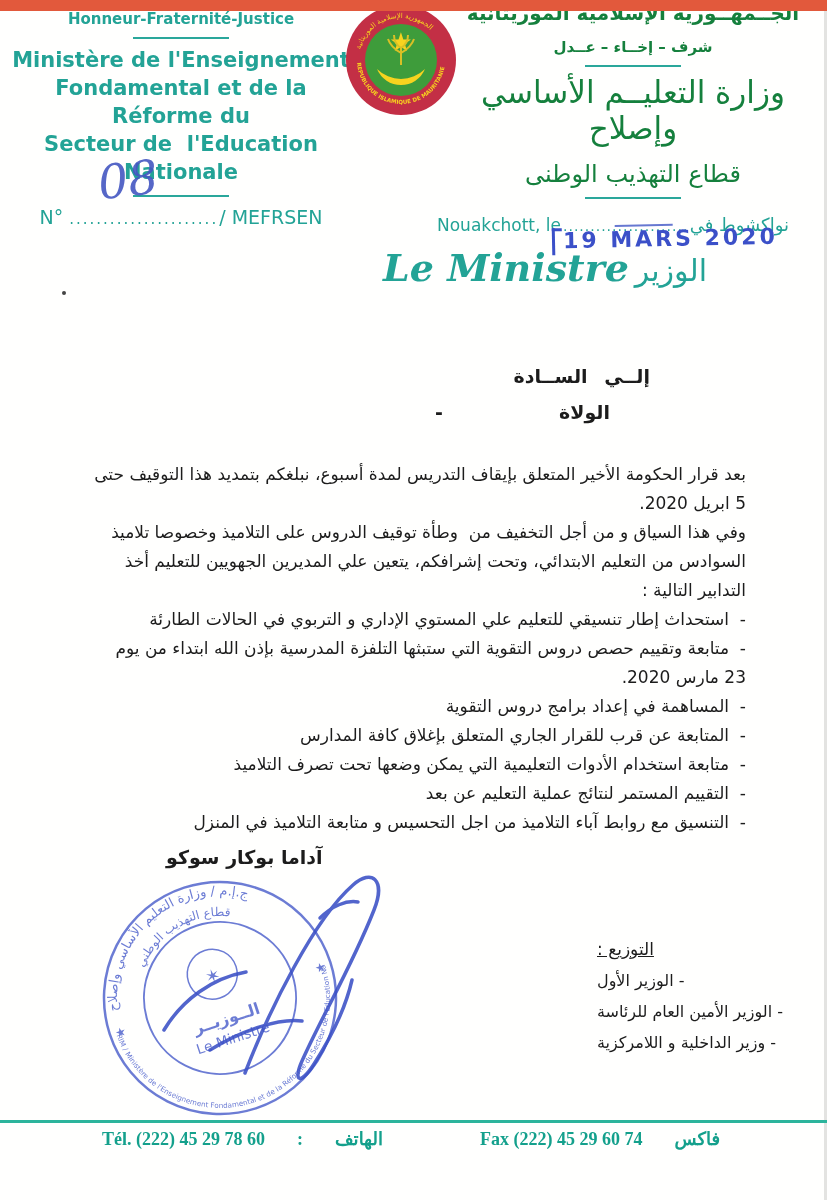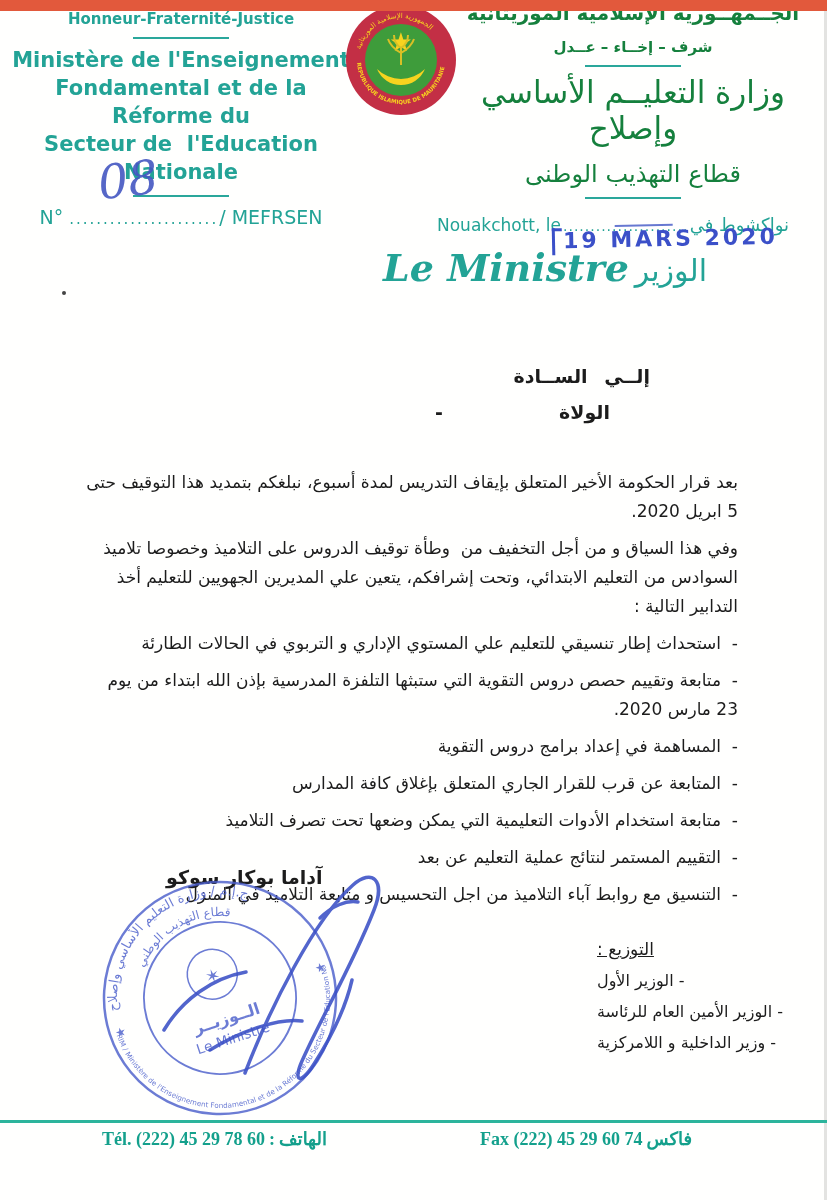--- a/index.html
+++ b/index.html
@@ -36,32 +36,32 @@
   .datestamp .dtxt::after{content:"";position:absolute;left:52px;top:-2px;width:58px;height:2px;background:#4156c6;opacity:.8;}
   
   .titlerow{left:383px;top:245px;width:324px;display:flex;justify-content:space-between;align-items:baseline;color:#23a396;}
   .title-fr{font-family:"DejaVu Serif",serif;font-style:italic;font-weight:bold;font-size:38px;}
   .title-ar{font-size:30px;}
   .ink-dot{left:62px;top:291px;width:4px;height:4px;background:#444;border-radius:50%;}
   
   .salutation{right:177px;top:365px;font-size:19px;font-weight:bold;direction:rtl;word-spacing:10px;}
   .addressee{left:435px;top:401px;width:175px;display:flex;justify-content:space-between;align-items:baseline;font-weight:bold;font-size:19px;}
   .body{left:78px;top:460px;width:668px;direction:rtl;text-align:right;font-size:17px;line-height:29px;}
-  .body p{margin:8px;white-space:pre-wrap;}
-  
-  .signame{left:166px;top:846px;font-size:19px;font-weight:bold;direction:rtl;margin-top:20px;}
+  .body p{margin:0;white-space:pre-wrap;}
+  
+  .signame{left:166px;top:846px;font-size:19px;font-weight:bold;direction:rtl;}
   .stamp-svg{left:95px;top:873px;transform:rotate(-18deg);opacity:.92;z-index:2;}
   .sig-svg{left:150px;top:858px;z-index:4;}
   
   .dist{right:44px;top:934px;direction:rtl;text-align:left;font-size:16px;line-height:31px;}
   .dist .dtitle{font-size:17px;text-decoration:underline;}
   
   .footline{left:0;top:1120px;width:827px;height:3px;background:#2cb49c;}
   .foot{top:1128px;display:flex;align-items:baseline;color:#14a08c;font-family:"Liberation Serif",serif;
-        font-weight:bold;font-size:18px;}
+        font-weight:bold;font-size:18px;gap:28px;}
   .foot-tel{left:100px;}
   .foot-fax{left:478px;}
   .foot span{margin:0 2px;}
 </style>
 </head>
 <body>
 
 <div class="page">
 
   <div class="abs topbar"></div>

